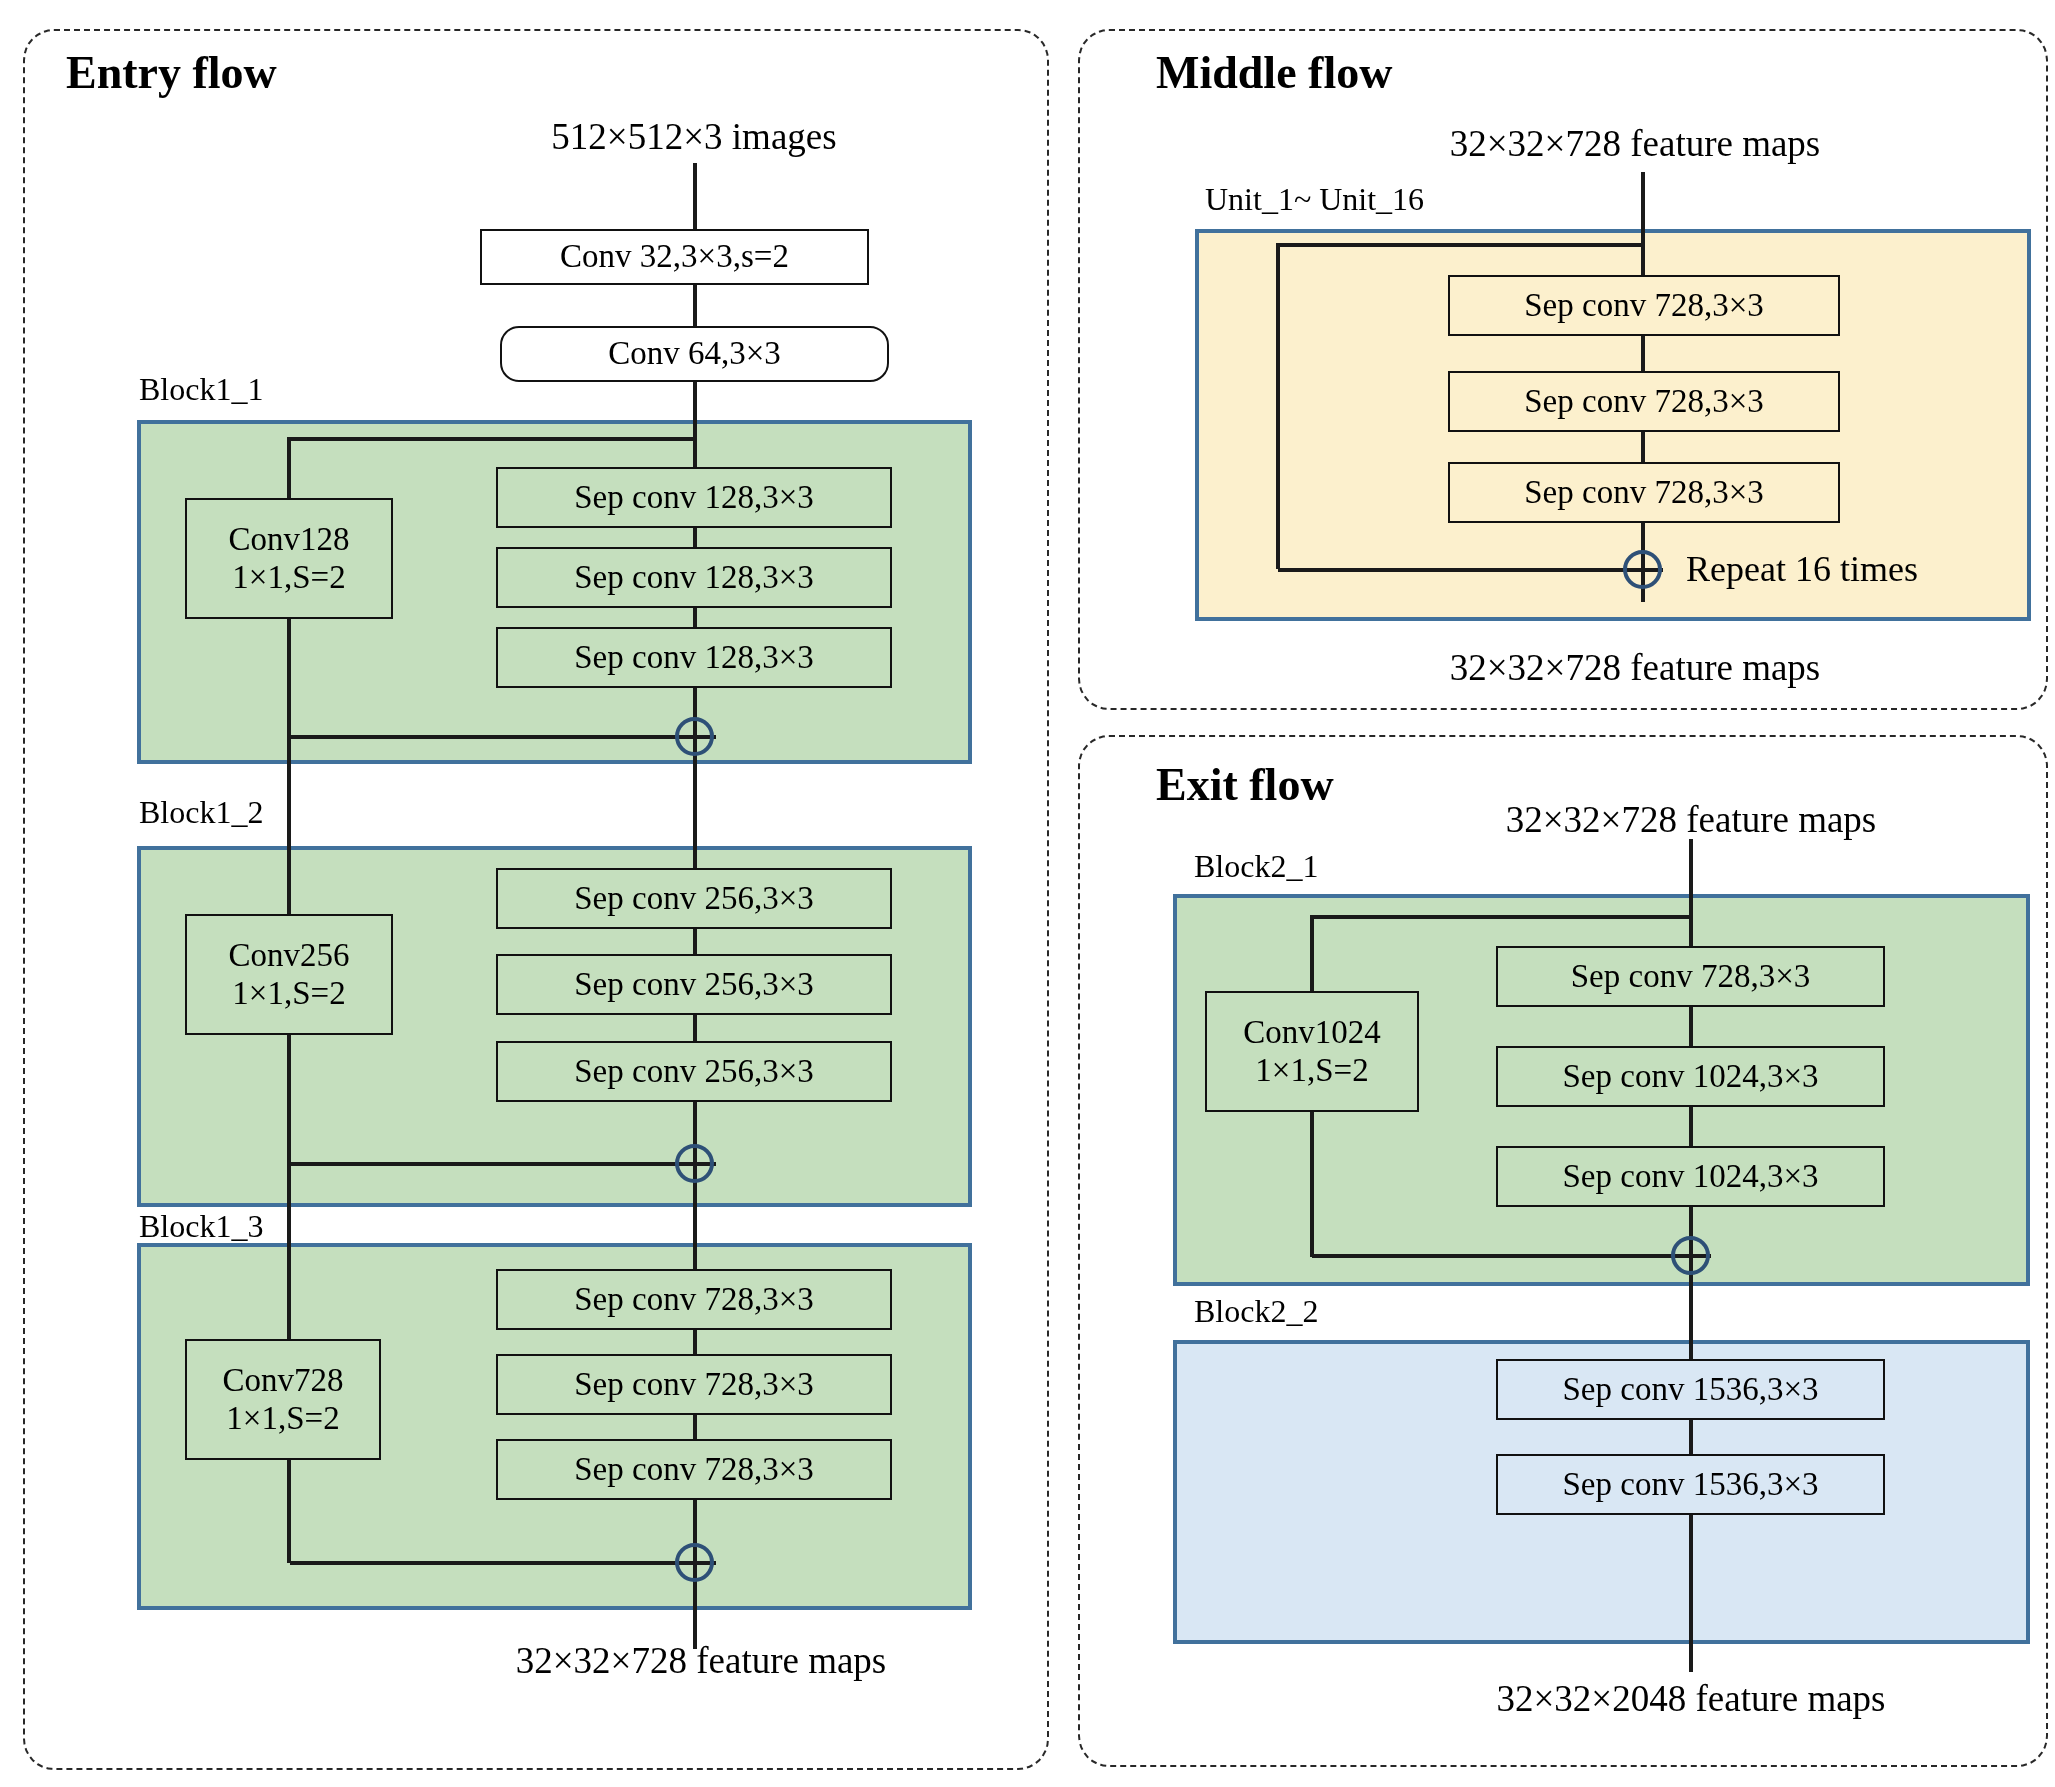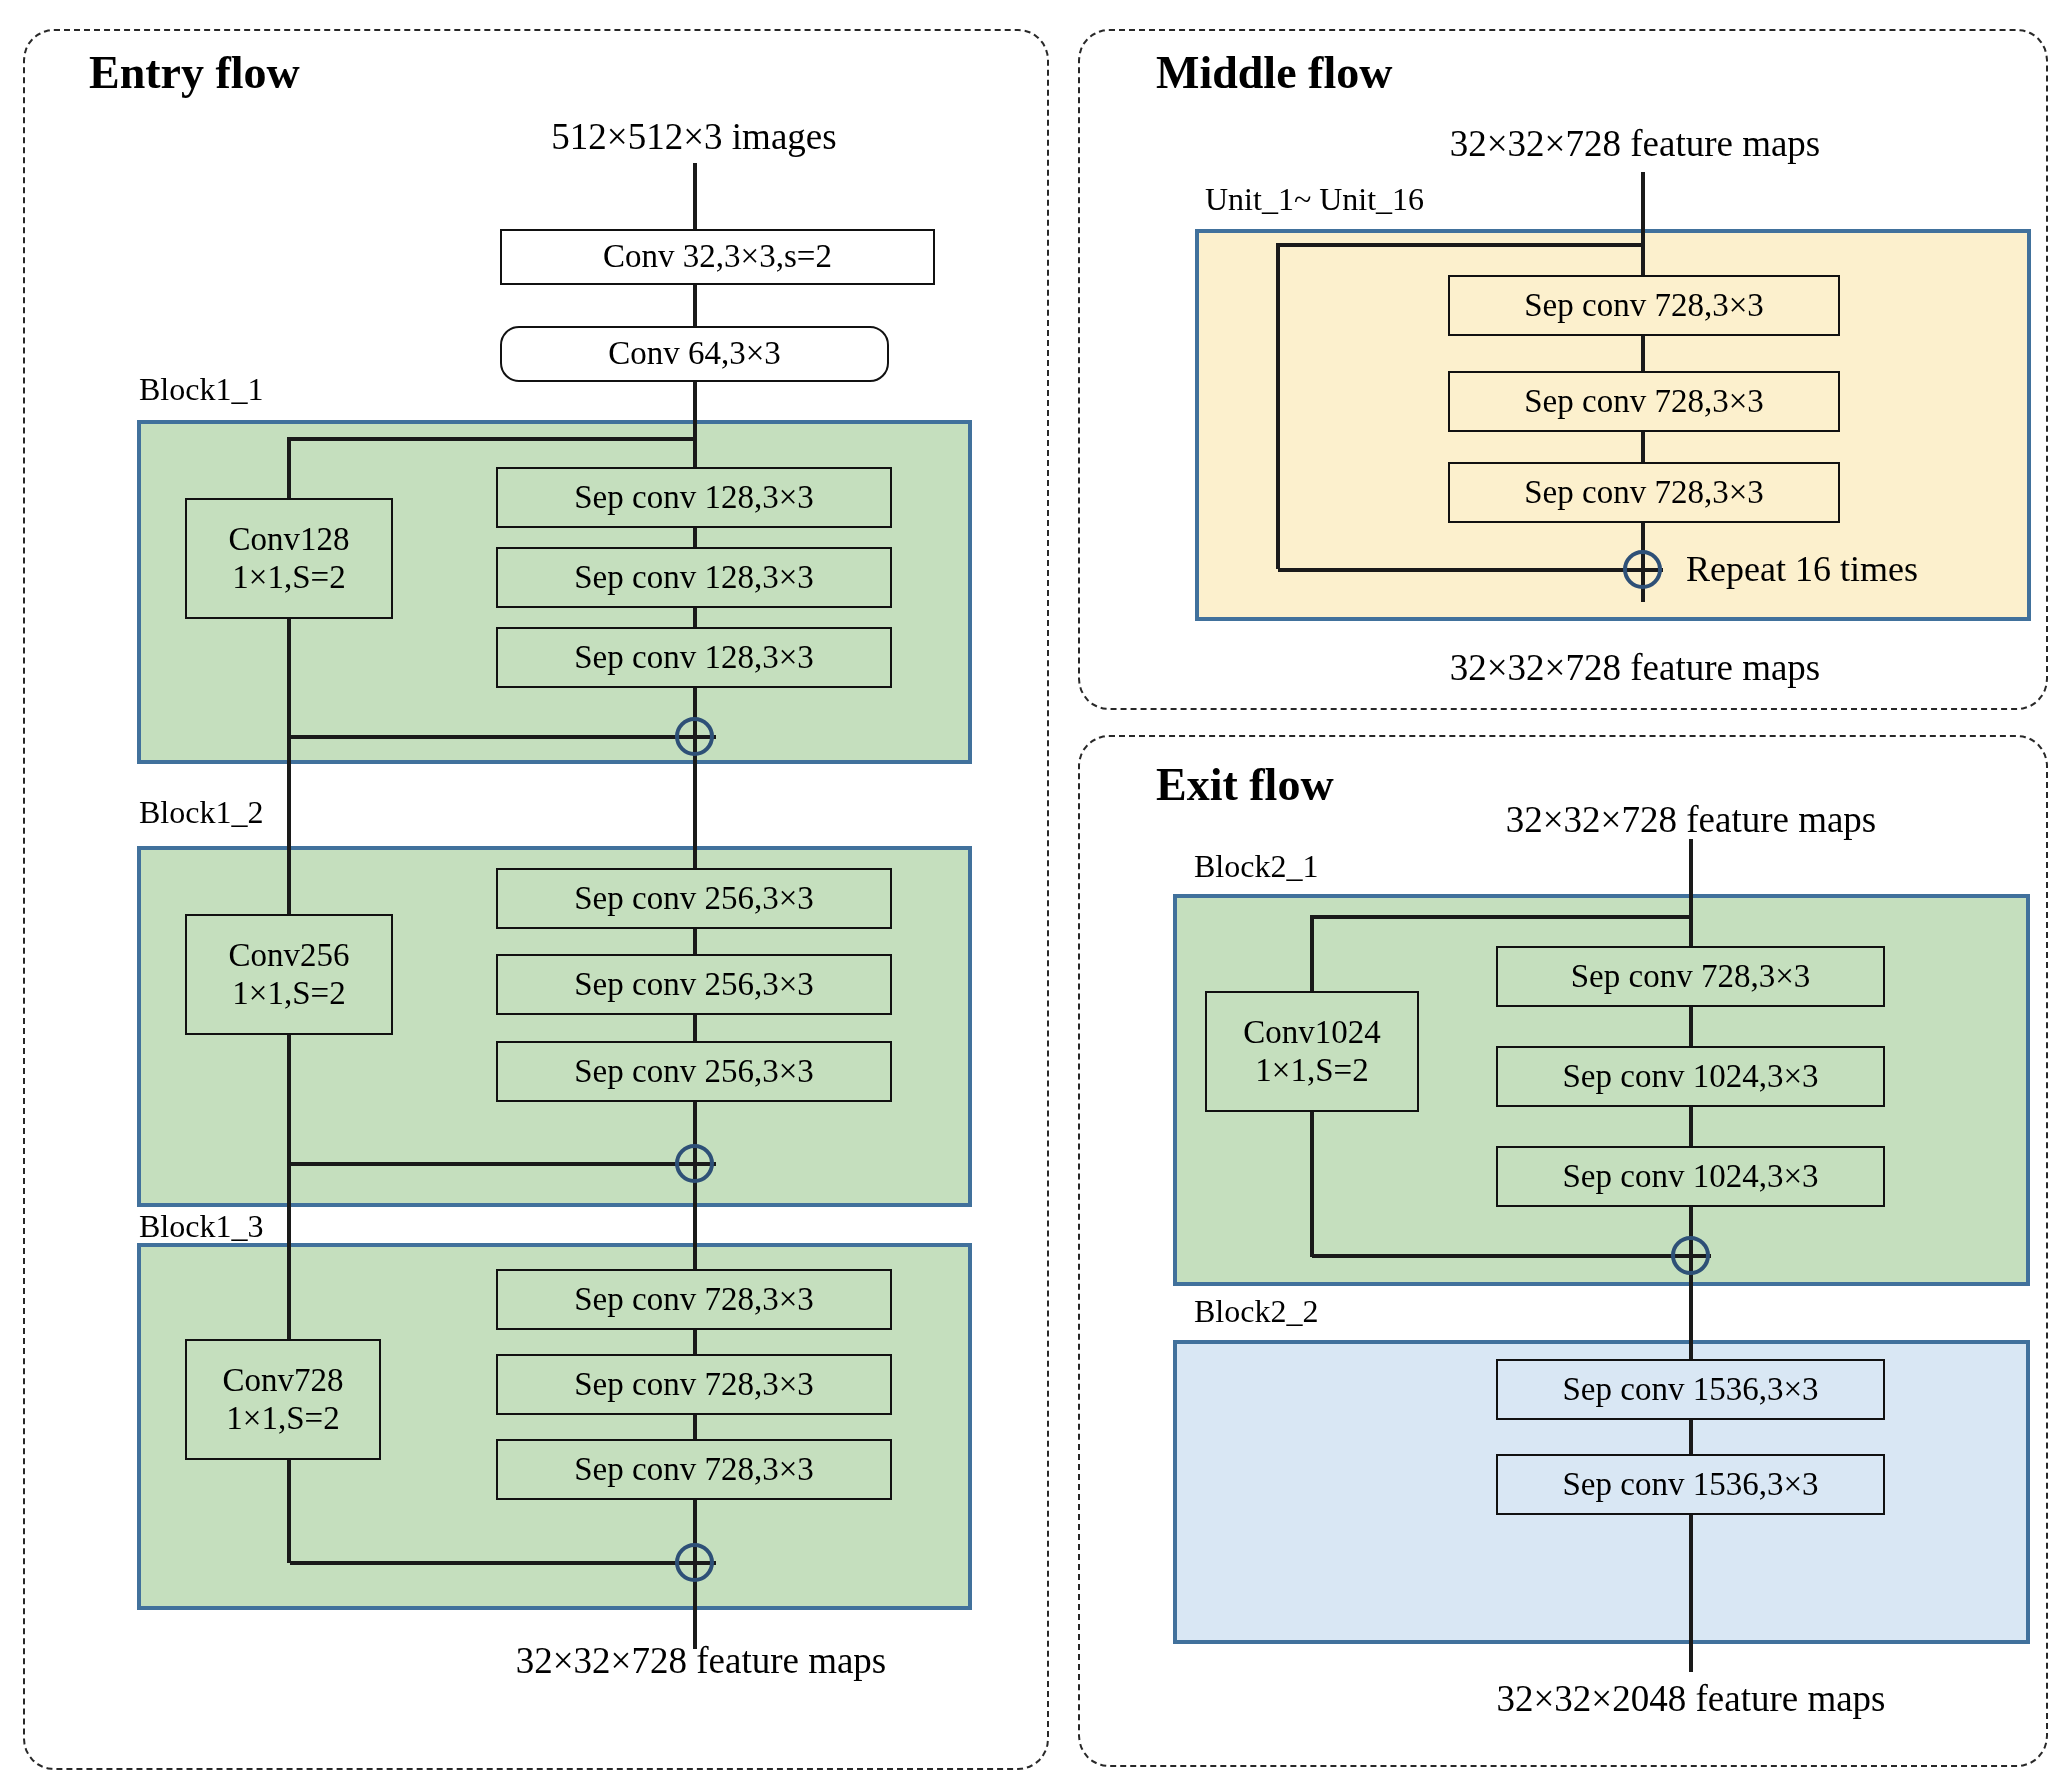--- a/index.html
+++ b/index.html
@@ -29,35 +29,35 @@
   .iolabel{position:absolute;font-size:37px;z-index:5;white-space:nowrap;transform:translateX(-50%);}
   .blocklabel{position:absolute;font-size:32px;z-index:5;white-space:nowrap;}
   .sidelabel{position:absolute;font-size:36px;z-index:5;white-space:nowrap;}
 </style>
 </head>
 <body>
 
 <div id="fig">
 
   <div class="panel" style="left:23px;top:29px;width:1022px;height:1737px;"></div>
-  <div class="title" style="left:66px;top:46px;margin-left:23px;">Entry flow</div>
+  <div class="title" style="left:66px;top:46px;">Entry flow</div>
   <div class="iolabel" style="left:694px;top:115px;">512×512×3 images</div>
 
   <div class="bigblock green" style="left:137px;top:420px;width:835px;height:344px;"></div>
   <div class="bigblock green" style="left:137px;top:846px;width:835px;height:361px;"></div>
   <div class="bigblock green" style="left:137px;top:1243px;width:835px;height:367px;"></div>
 
   <div class="vl" style="left:693px;top:163px;height:1486px;"></div>
   <div class="hl" style="left:290px;top:437px;width:407px;"></div>
   <div class="vl" style="left:287px;top:437px;height:1126px;"></div>
   <div class="hl" style="left:290px;top:735px;width:426px;"></div>
   <div class="hl" style="left:290px;top:1162px;width:426px;"></div>
   <div class="hl" style="left:290px;top:1561px;width:426px;"></div>
 
-  <div class="node white-node" style="left:500px;top:229px;width:435px;height:56px;">Conv 32,3×3,s=2</div>
+  <div class="node white-node" style="left:480px;top:229px;width:389px;height:56px;">Conv 32,3×3,s=2</div>
   <div class="node white-node" style="left:500px;top:326px;width:389px;height:56px;border-radius:19px;">Conv 64,3×3</div>
 
   <div class="blocklabel" style="left:139px;top:371px;">Block1_1</div>
   <div class="node green shortcut-node" style="left:185px;top:498px;width:208px;height:121px;">
     <span>Conv128</span>
     <span>1×1,S=2</span>
   </div>
   <div class="node green" style="left:496px;top:467px;width:396px;height:61px;">Sep conv 128,3×3</div>
   <div class="node green" style="left:496px;top:547px;width:396px;height:61px;">Sep conv 128,3×3</div>
   <div class="node green" style="left:496px;top:627px;width:396px;height:61px;">Sep conv 128,3×3</div>

